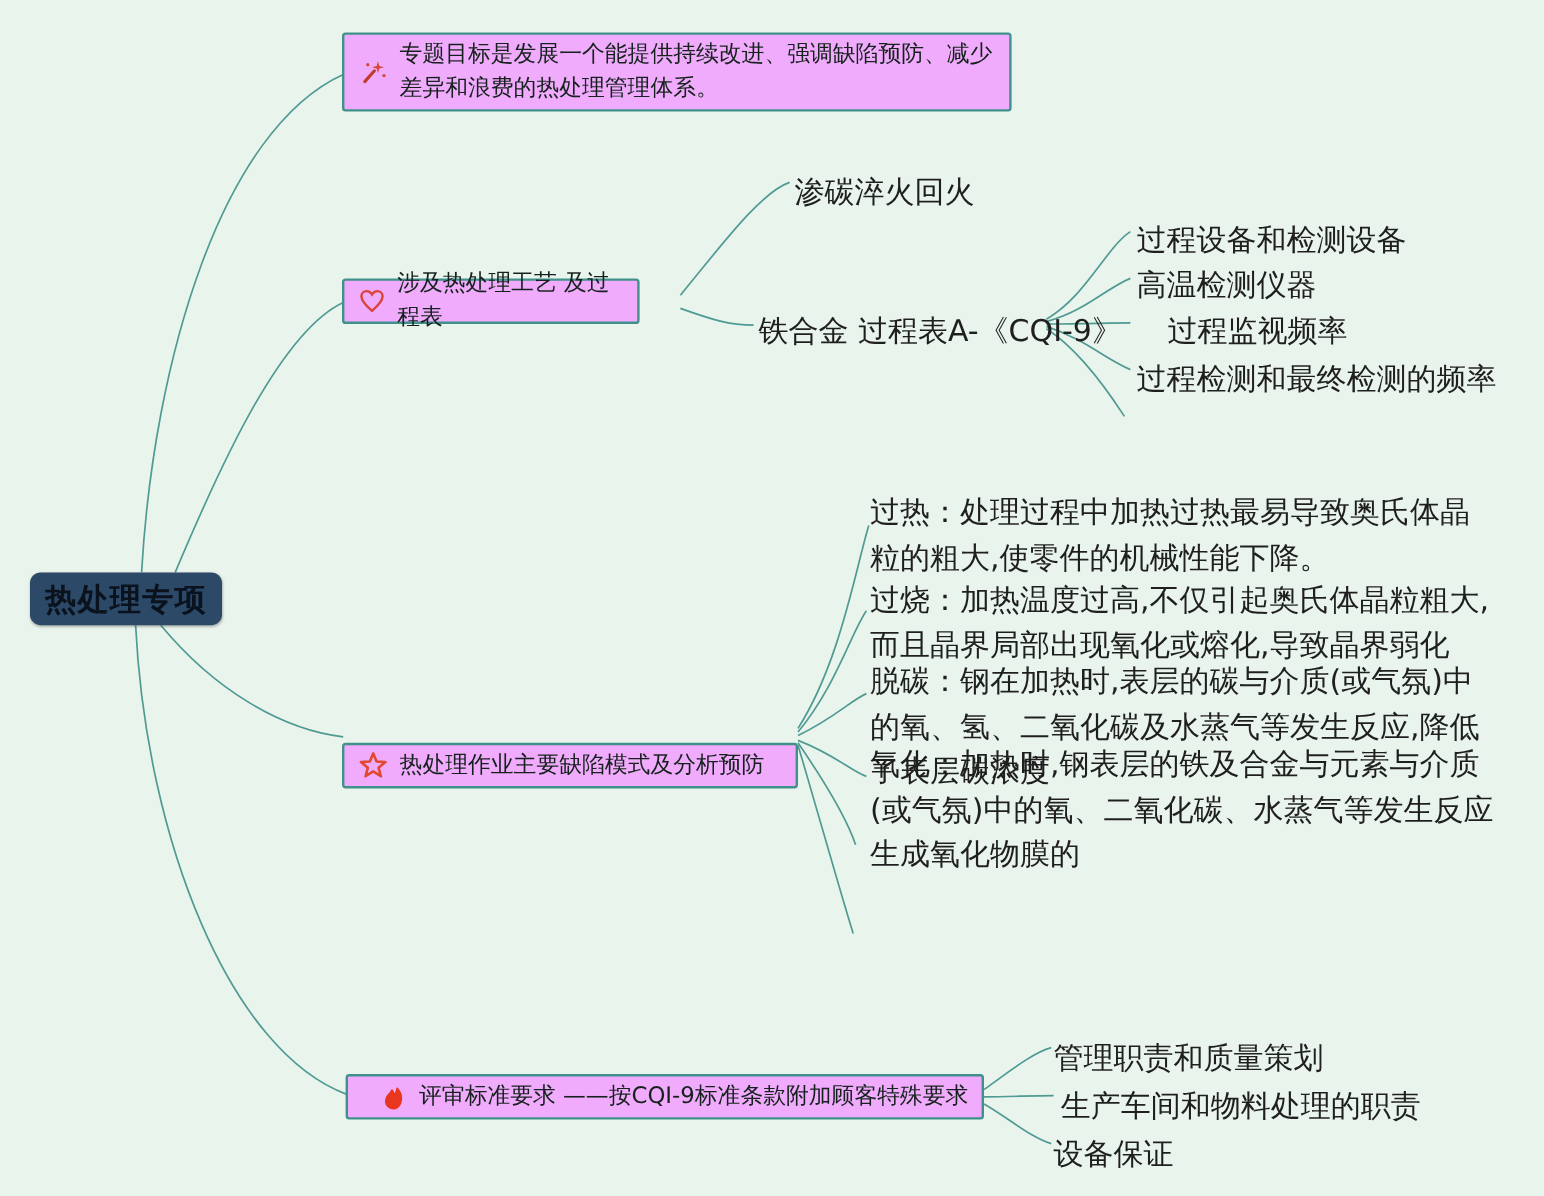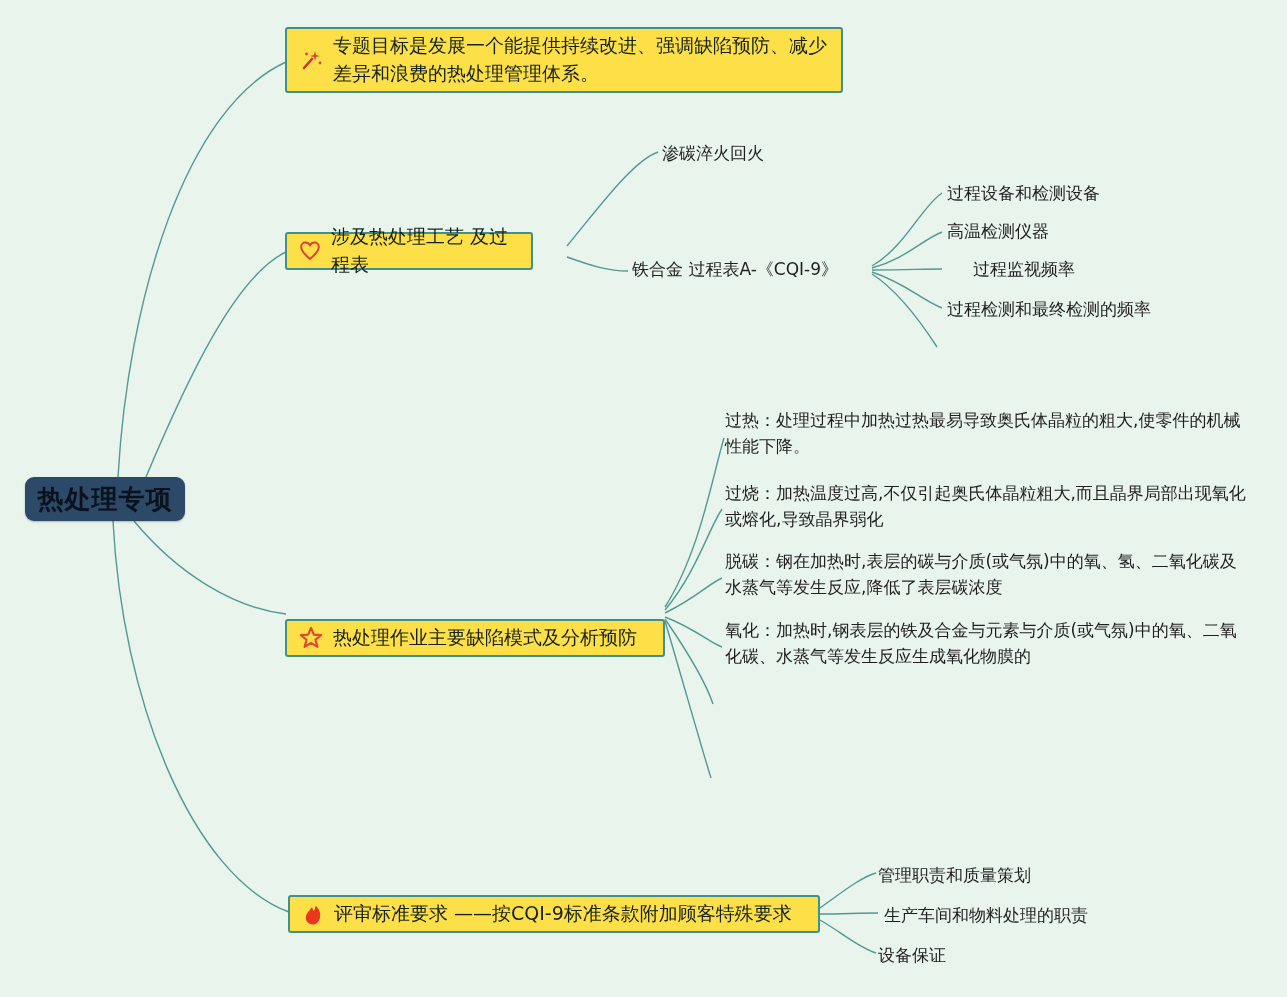--- a/index.html
+++ b/index.html
@@ -15,32 +15,32 @@
   .root-node {
     position:absolute; left:25px; top:477px; width:160px; height:44px;
     background:#2c4968; border-radius:9px;
     display:flex; align-items:center; justify-content:center;
     font-size:26px; font-weight:bold; color:#0a131d; letter-spacing:1px;
     box-shadow:0 1px 2px rgba(0,0,0,.25);
   }
 
   .node-box {
     position:absolute; box-sizing:border-box;
-    background:#fde047; border:2px solid #40918c; border-radius:3px;
+    background:#f0abfc; border:2px solid #40918c; border-radius:3px;
     display:flex; align-items:center; gap:9px; padding:4px 11px;
     font-size:19px; color:#16211d; line-height:1.45;
   }
   .node-box .icon { display:flex; align-items:center; flex:0 0 auto; }
 
   .b-goal    { left:285px; top:27px;  width:558px; height:66px; }
   .b-process { left:285px; top:232px; width:248px; height:38px; }
   .b-defect  { left:285px; top:595px; width:380px; height:38px;margin-top:24px; }
-  .b-review  { left:288px; top:895px; width:532px; height:38px; }
+  .b-review  { left:288px; top:895px; width:532px; height:38px;justify-content:flex-end; }
 
-  .leaf { position:absolute; font-size:17px; line-height:1.5; color:#1f1f1f; white-space:nowrap; }
+  .leaf { position:absolute; font-size:25px; line-height:1.5; color:#1f1f1f; white-space:nowrap; }
   .leaf.para { white-space:normal; width:522px; }
 
   .l-carburize { left:662px; top:141px; }
   .l-alloy     { left:632px; top:257px; }
   .g-equip { left:947px; top:181px; }
   .g-pyro  { left:947px; top:219px; }
   .g-freq  { left:973px; top:257px; }
   .g-final { left:947px; top:297px; }
   .d-overheat { left:725px; top:408px; }
   .d-overburn { left:725px; top:481px; }

